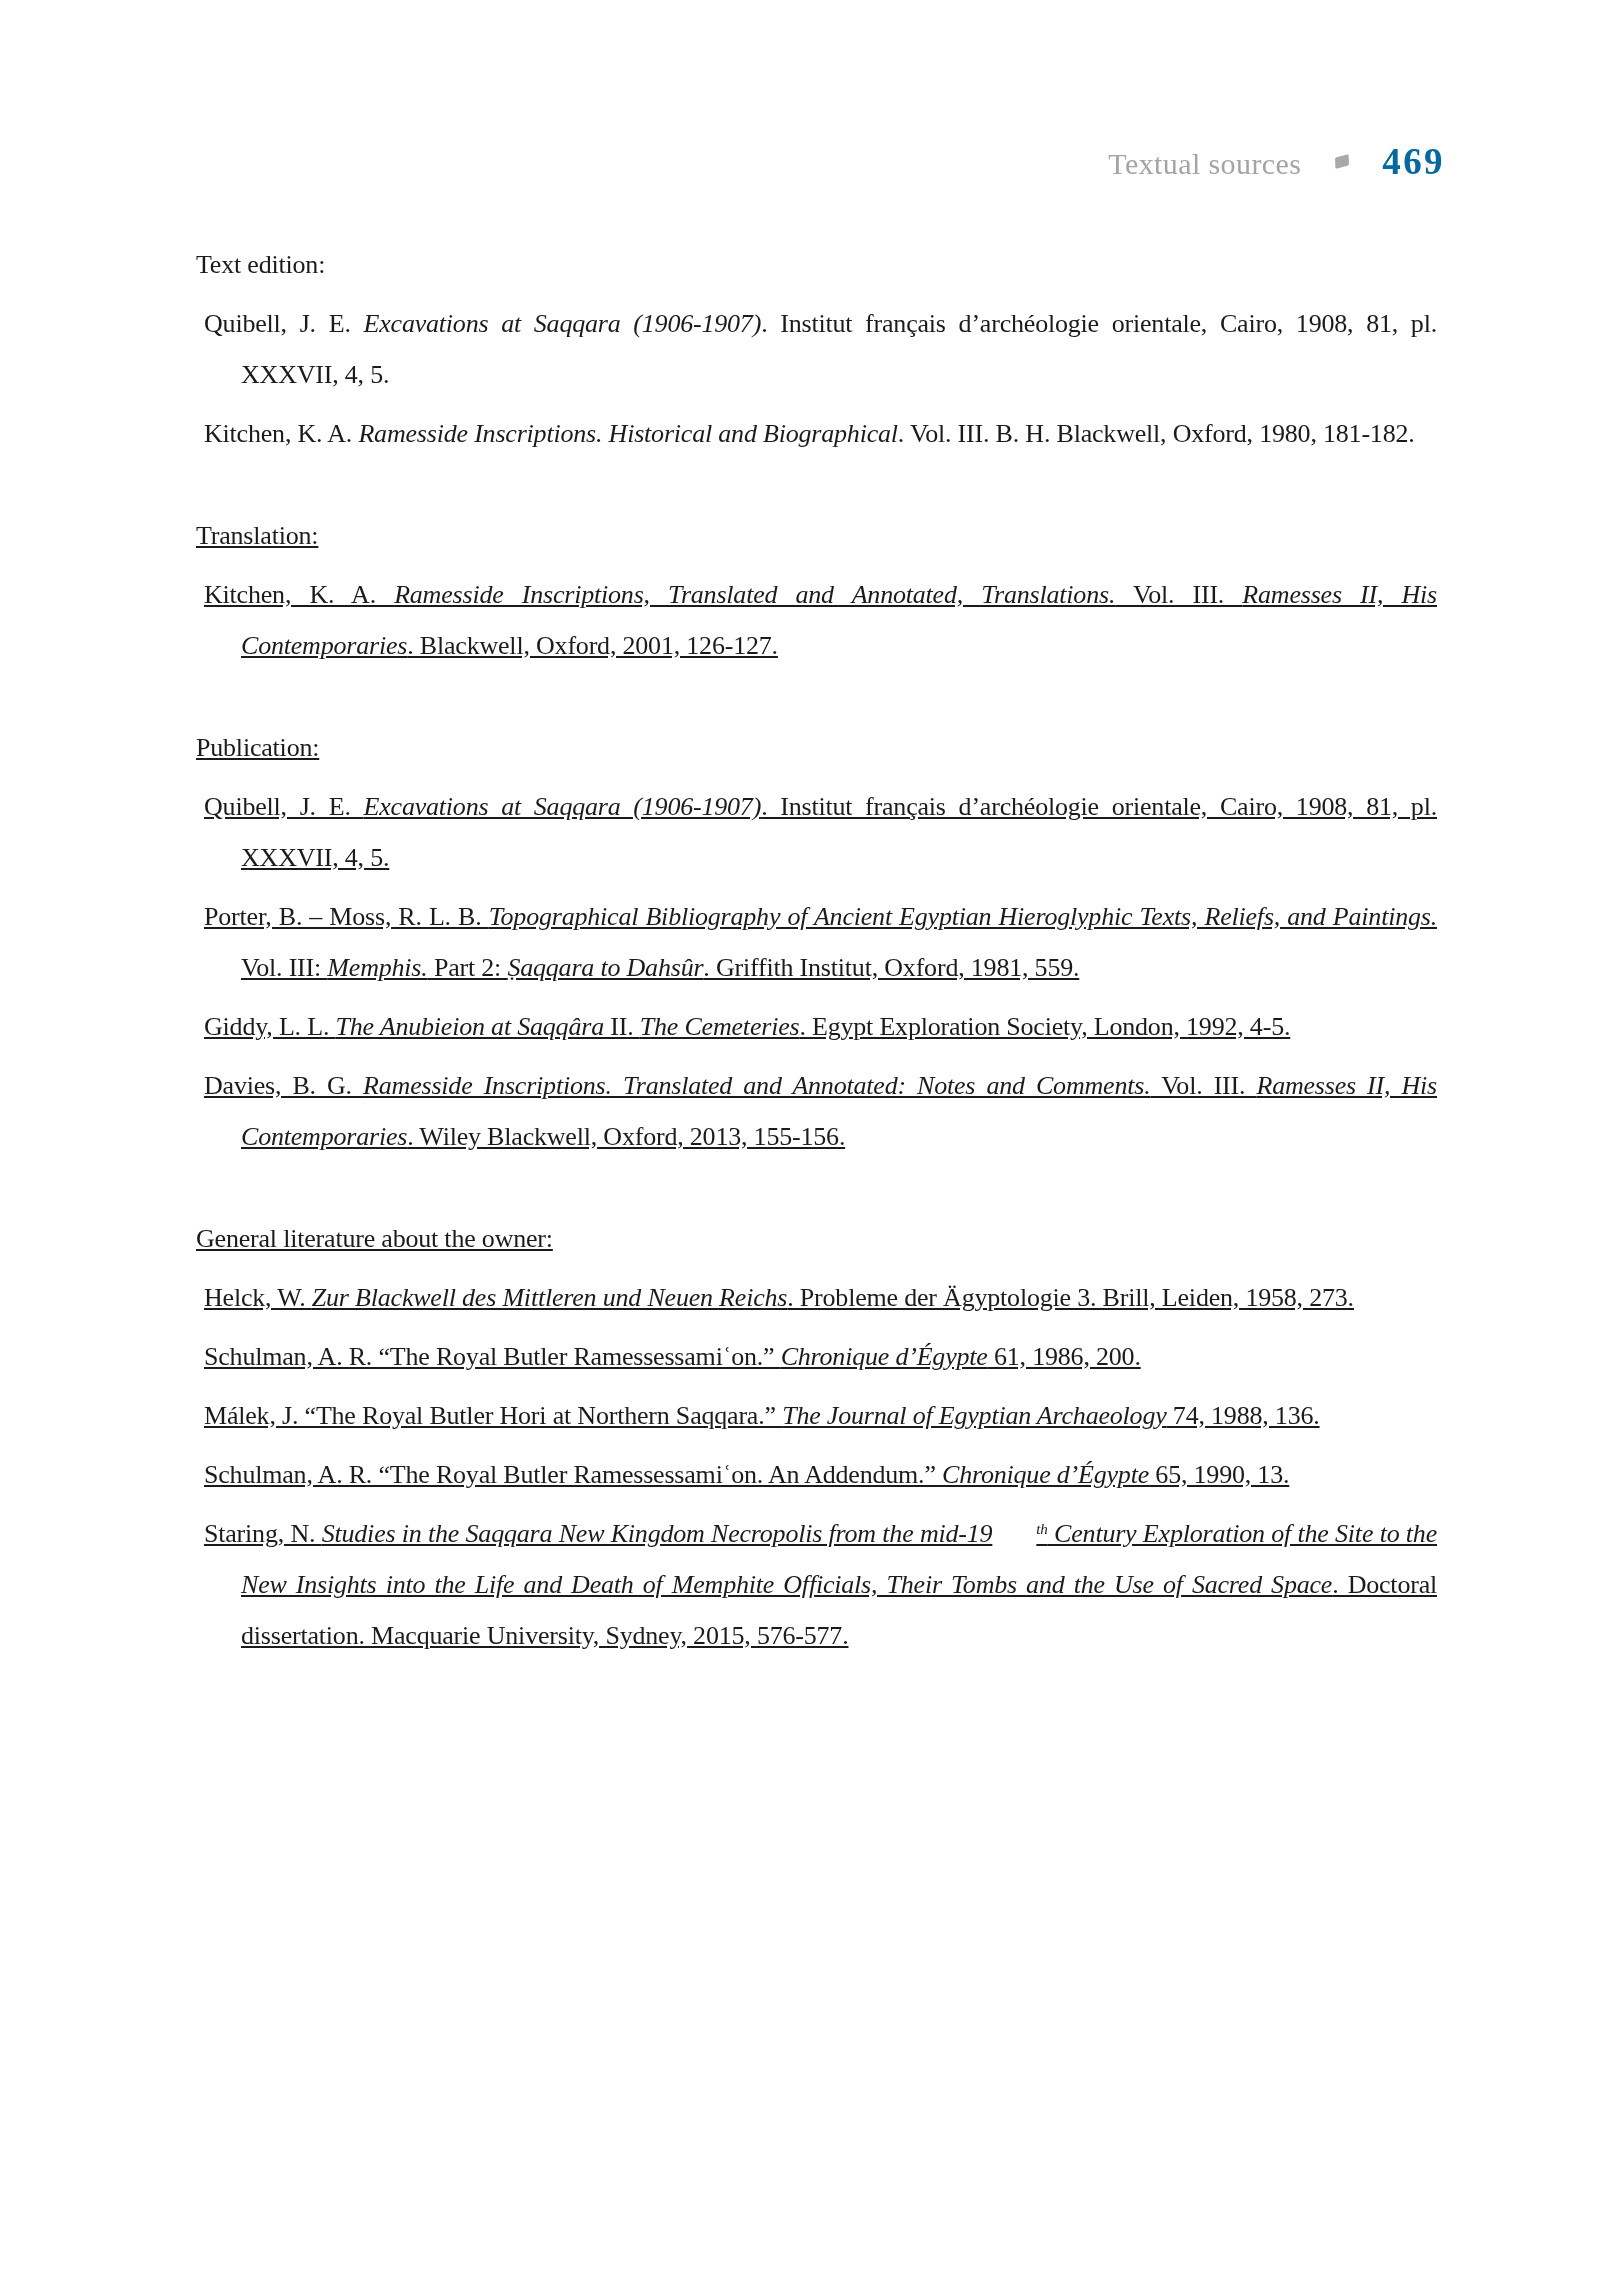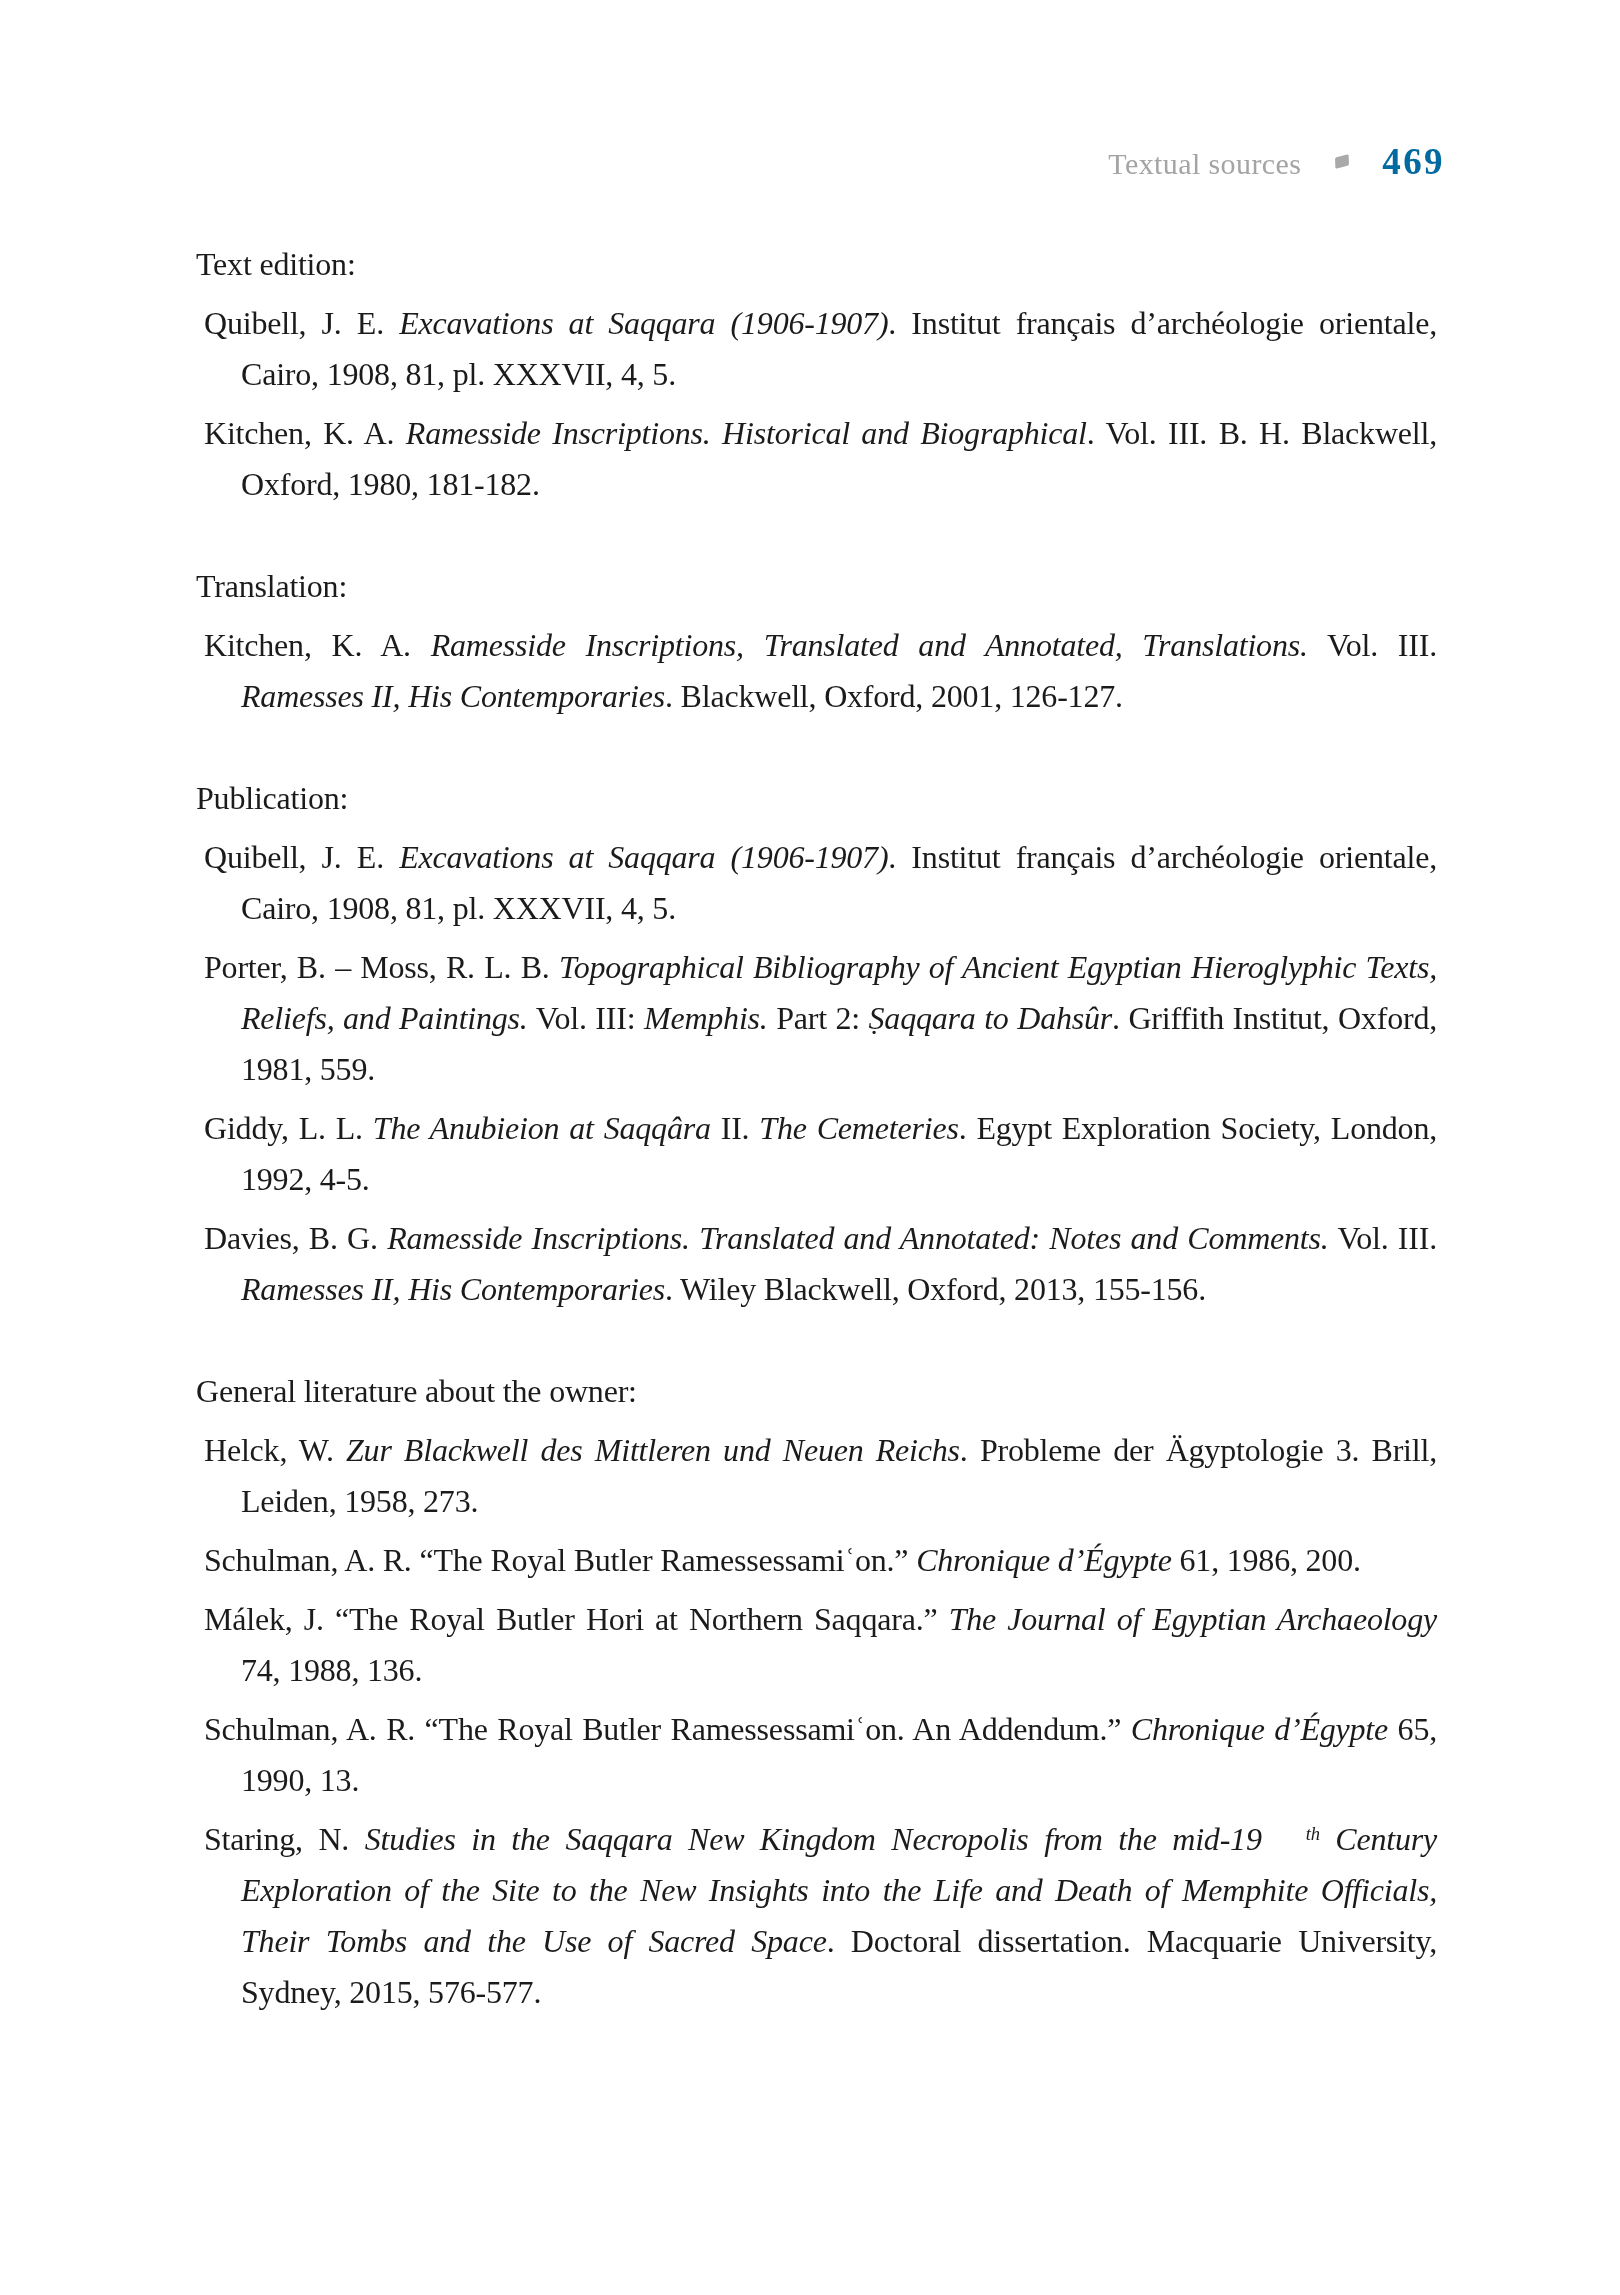--- a/index.html
+++ b/index.html
@@ -43,26 +43,26 @@
     font-weight: bold;
     font-size: 37px;
     letter-spacing: 2.4px;
     color: #0369a1;
   }
   .content {
     position: absolute;
     top: 239px;
     left: 196px;
     width: 1249px;
-    font-size: 32px;
+    font-size: 26px;
     line-height: 51px;
     letter-spacing: -0.2px;
   }
   .bib-section { margin: 0; }
-  .bib-section:not(:first-child) { margin-top: 51px; }
+  .bib-section:not(:first-child) { margin-top: 51px; text-decoration: underline; }
   .section-heading {
     margin: 0;
     text-align: left;
   }
   p.entry {
     margin: 8px;
     padding-left: 37px;
     text-indent: -37px;
     text-align: justify;
     -webkit-hyphens: manual;

